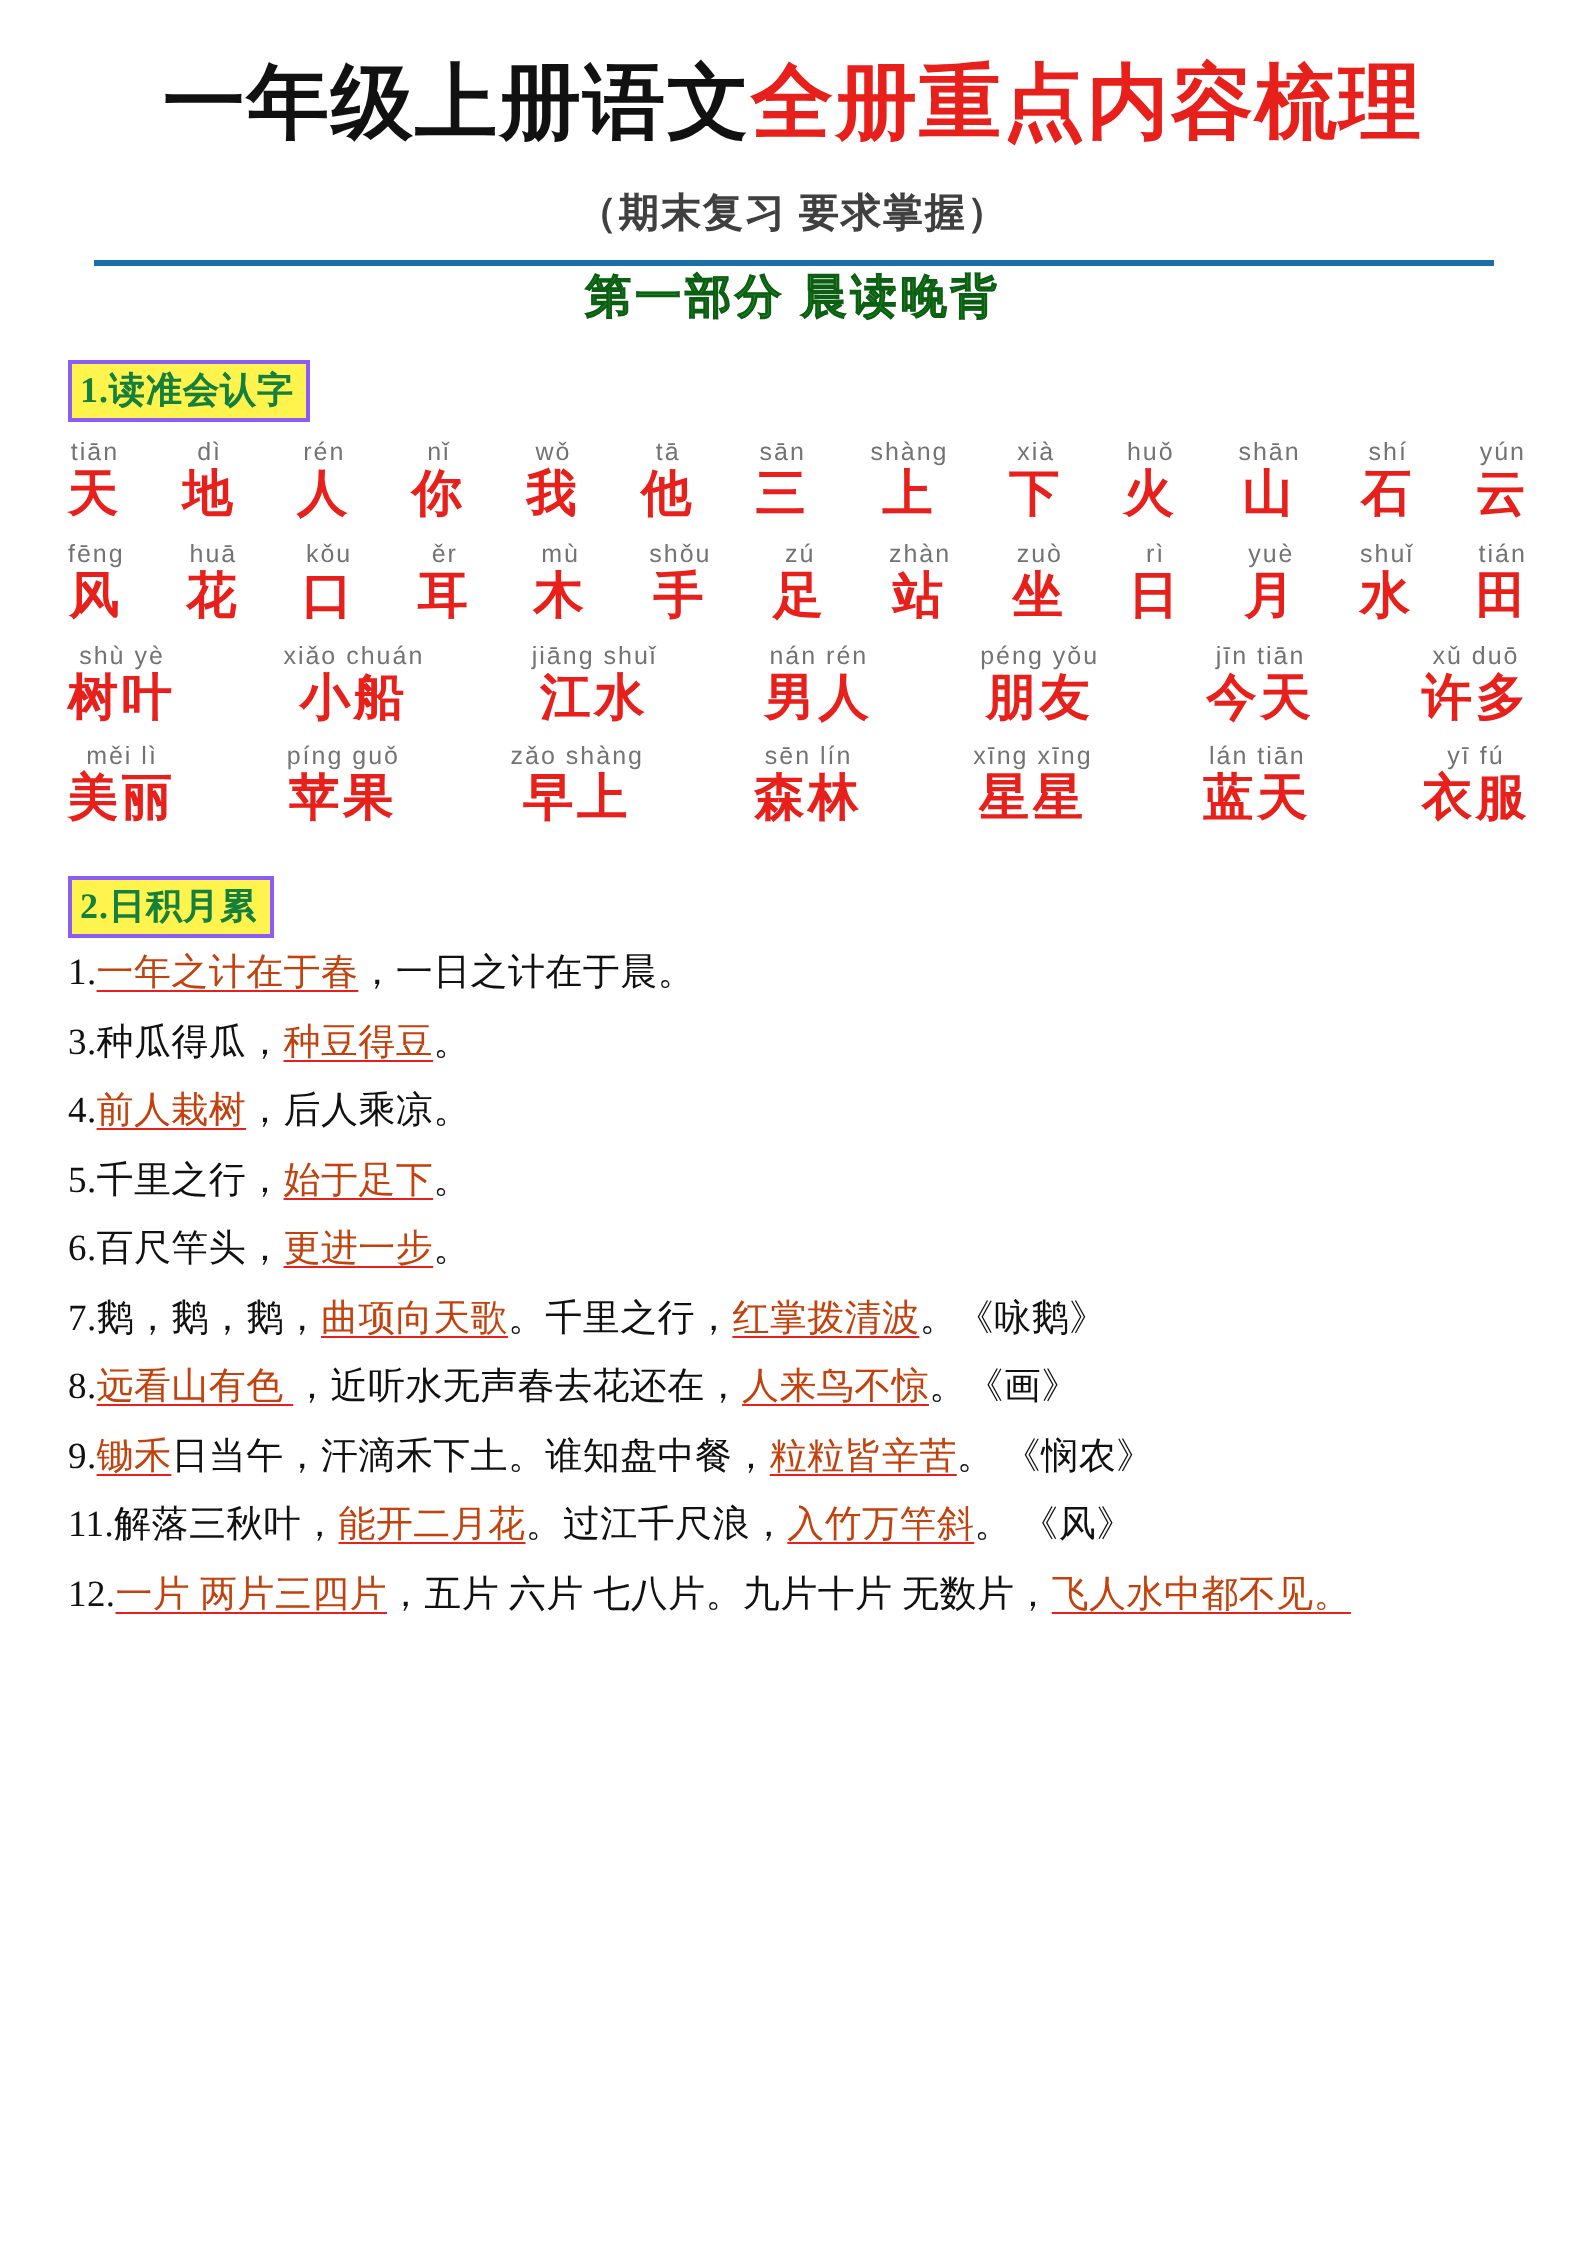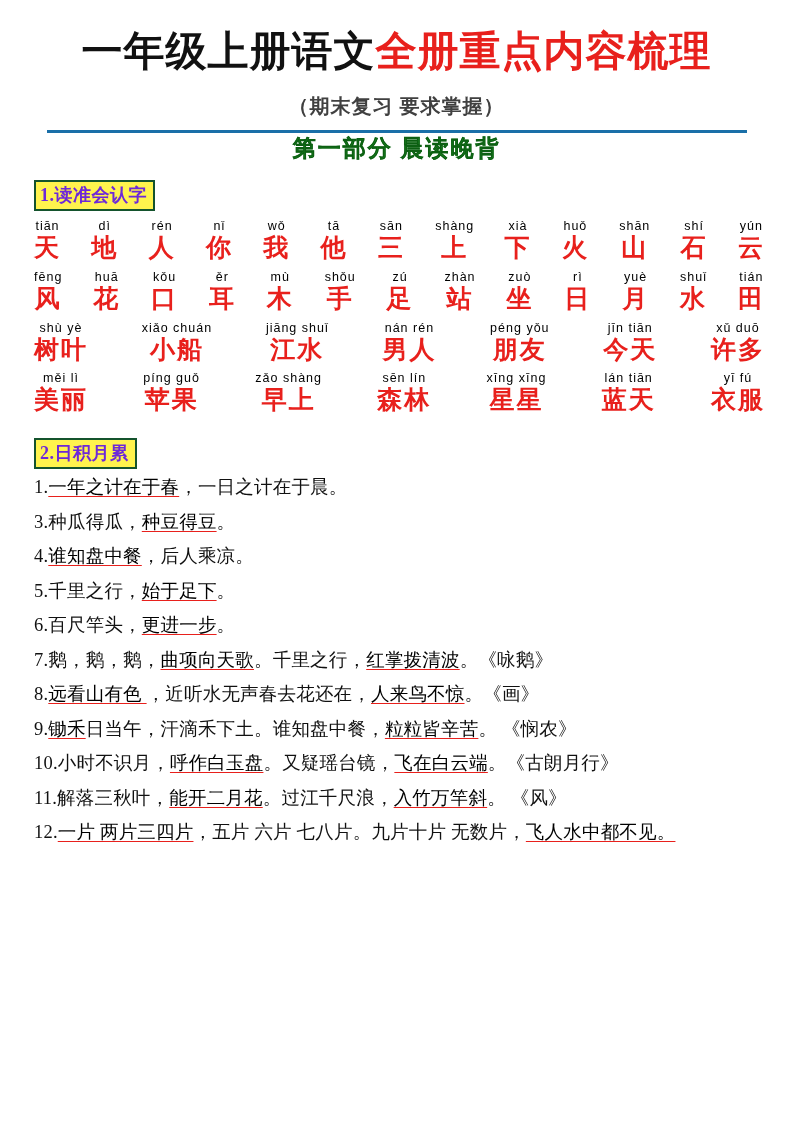--- a/index.html
+++ b/index.html
@@ -58,25 +58,25 @@
     letter-spacing: 2px;
     -webkit-text-stroke: 0.4px #0c5f12;
   }
 
   
   .box-head {
     display: inline-block;
     margin-left: 34px;
     margin-top: 16px;
     background: #fff34d;
-    border: 2px solid #14532d;
+    border: 2px solid #8b5cf6;
     padding: 1px 6px 2px 4px;
     font-size: 18px;
     font-weight: bold;
-    color: #6d28d9;
+    color: #15803d;
     letter-spacing: 0.5px;
   }
 
   
   .char-rows {
     margin: 8px 0 0 0;
     padding: 0 28px 0 34px;
   }
   .char-row {
     display: flex;
@@ -84,21 +84,21 @@
     align-items: flex-end;
     margin-bottom: 7px;
   }
   .char-cell {
     text-align: center;
     flex: 0 0 auto;
   }
   .py {
     font-family: "Liberation Sans", sans-serif;
     font-size: 12.5px;
-    color: #000000;
+    color: #737373;
     line-height: 1.2;
     letter-spacing: 1px;
     white-space: nowrap;
   }
   .hz {
     font-size: 25px;
     color: #e8201c;
     font-weight: bold;
     line-height: 1.15;
     letter-spacing: 2px;
@@ -114,21 +114,21 @@
   .item {
     font-size: 18.5px;
     color: #111;
     line-height: 1.38;
     margin-bottom: 9px;
     white-space: nowrap;
     letter-spacing: 0.2px;
   }
   .item .num { color: #111; }
   .red {
-    color: #000000;
+    color: #c2410c;
     text-decoration: underline;
     text-decoration-color: #e8201c;
     text-underline-offset: 3px;
   }
 </style>
 </head>
 <body>
 
 <div class="page">
 
@@ -313,25 +313,24 @@
           <div class="hz">衣服</div>
         </div>
       </div>
     </div>
 
   <div class="box-head">2.日积月累</div>
 
   <div class="list" id="proverb-list">
       <div class="item"><span class="num">1.</span><span class="red">一年之计在于春</span><span class="">，一日之计在于晨。</span></div>
       <div class="item"><span class="num">3.</span><span class="">种瓜得瓜，</span><span class="red">种豆得豆</span><span class="">。</span></div>
-      <div class="item"><span class="num">4.</span><span class="red">谁知盘中餐</span><span class="">，后人乘凉。</span></div>
+      <div class="item"><span class="num">4.</span><span class="red">前人栽树</span><span class="">，后人乘凉。</span></div>
       <div class="item"><span class="num">5.</span><span class="">千里之行，</span><span class="red">始于足下</span><span class="">。</span></div>
       <div class="item"><span class="num">6.</span><span class="">百尺竿头，</span><span class="red">更进一步</span><span class="">。</span></div>
       <div class="item"><span class="num">7.</span><span class="">鹅，鹅，鹅，</span><span class="red">曲项向天歌</span><span class="">。千里之行，</span><span class="red">红掌拨清波</span><span class="">。《咏鹅》</span></div>
       <div class="item"><span class="num">8.</span><span class="red">远看山有色 </span><span class="">，近听水无声春去花还在，</span><span class="red">人来鸟不惊</span><span class="">。《画》</span></div>
       <div class="item"><span class="num">9.</span><span class="red">锄禾</span><span class="">日当午，汗滴禾下土。谁知盘中餐，</span><span class="red">粒粒皆辛苦</span><span class="">。 《悯农》</span></div>
-      <div class="item"><span class="num">10.</span><span class="">小时不识月，</span><span class="red">呼作白玉盘</span><span class="">。又疑瑶台镜，</span><span class="red">飞在白云端</span><span class="">。《古朗月行》</span></div>
       <div class="item"><span class="num">11.</span><span class="">解落三秋叶，</span><span class="red">能开二月花</span><span class="">。过江千尺浪，</span><span class="red">入竹万竿斜</span><span class="">。 《风》</span></div>
       <div class="item"><span class="num">12.</span><span class="red">一片 两片三四片</span><span class="">，五片 六片 七八片。九片十片 无数片，</span><span class="red">飞人水中都不见。</span></div>
     </div>
 
   
 </div>
 
 </body></html>

